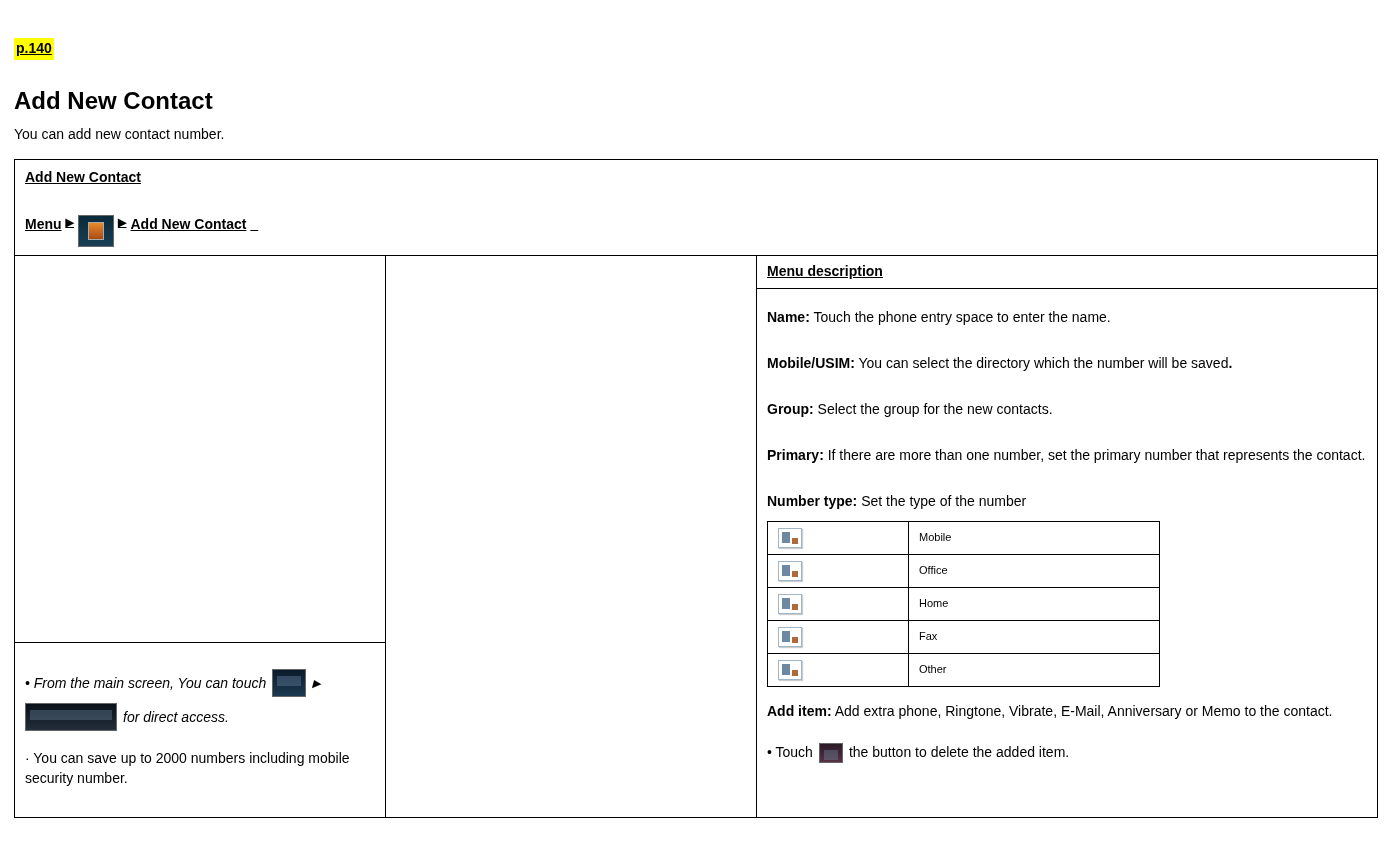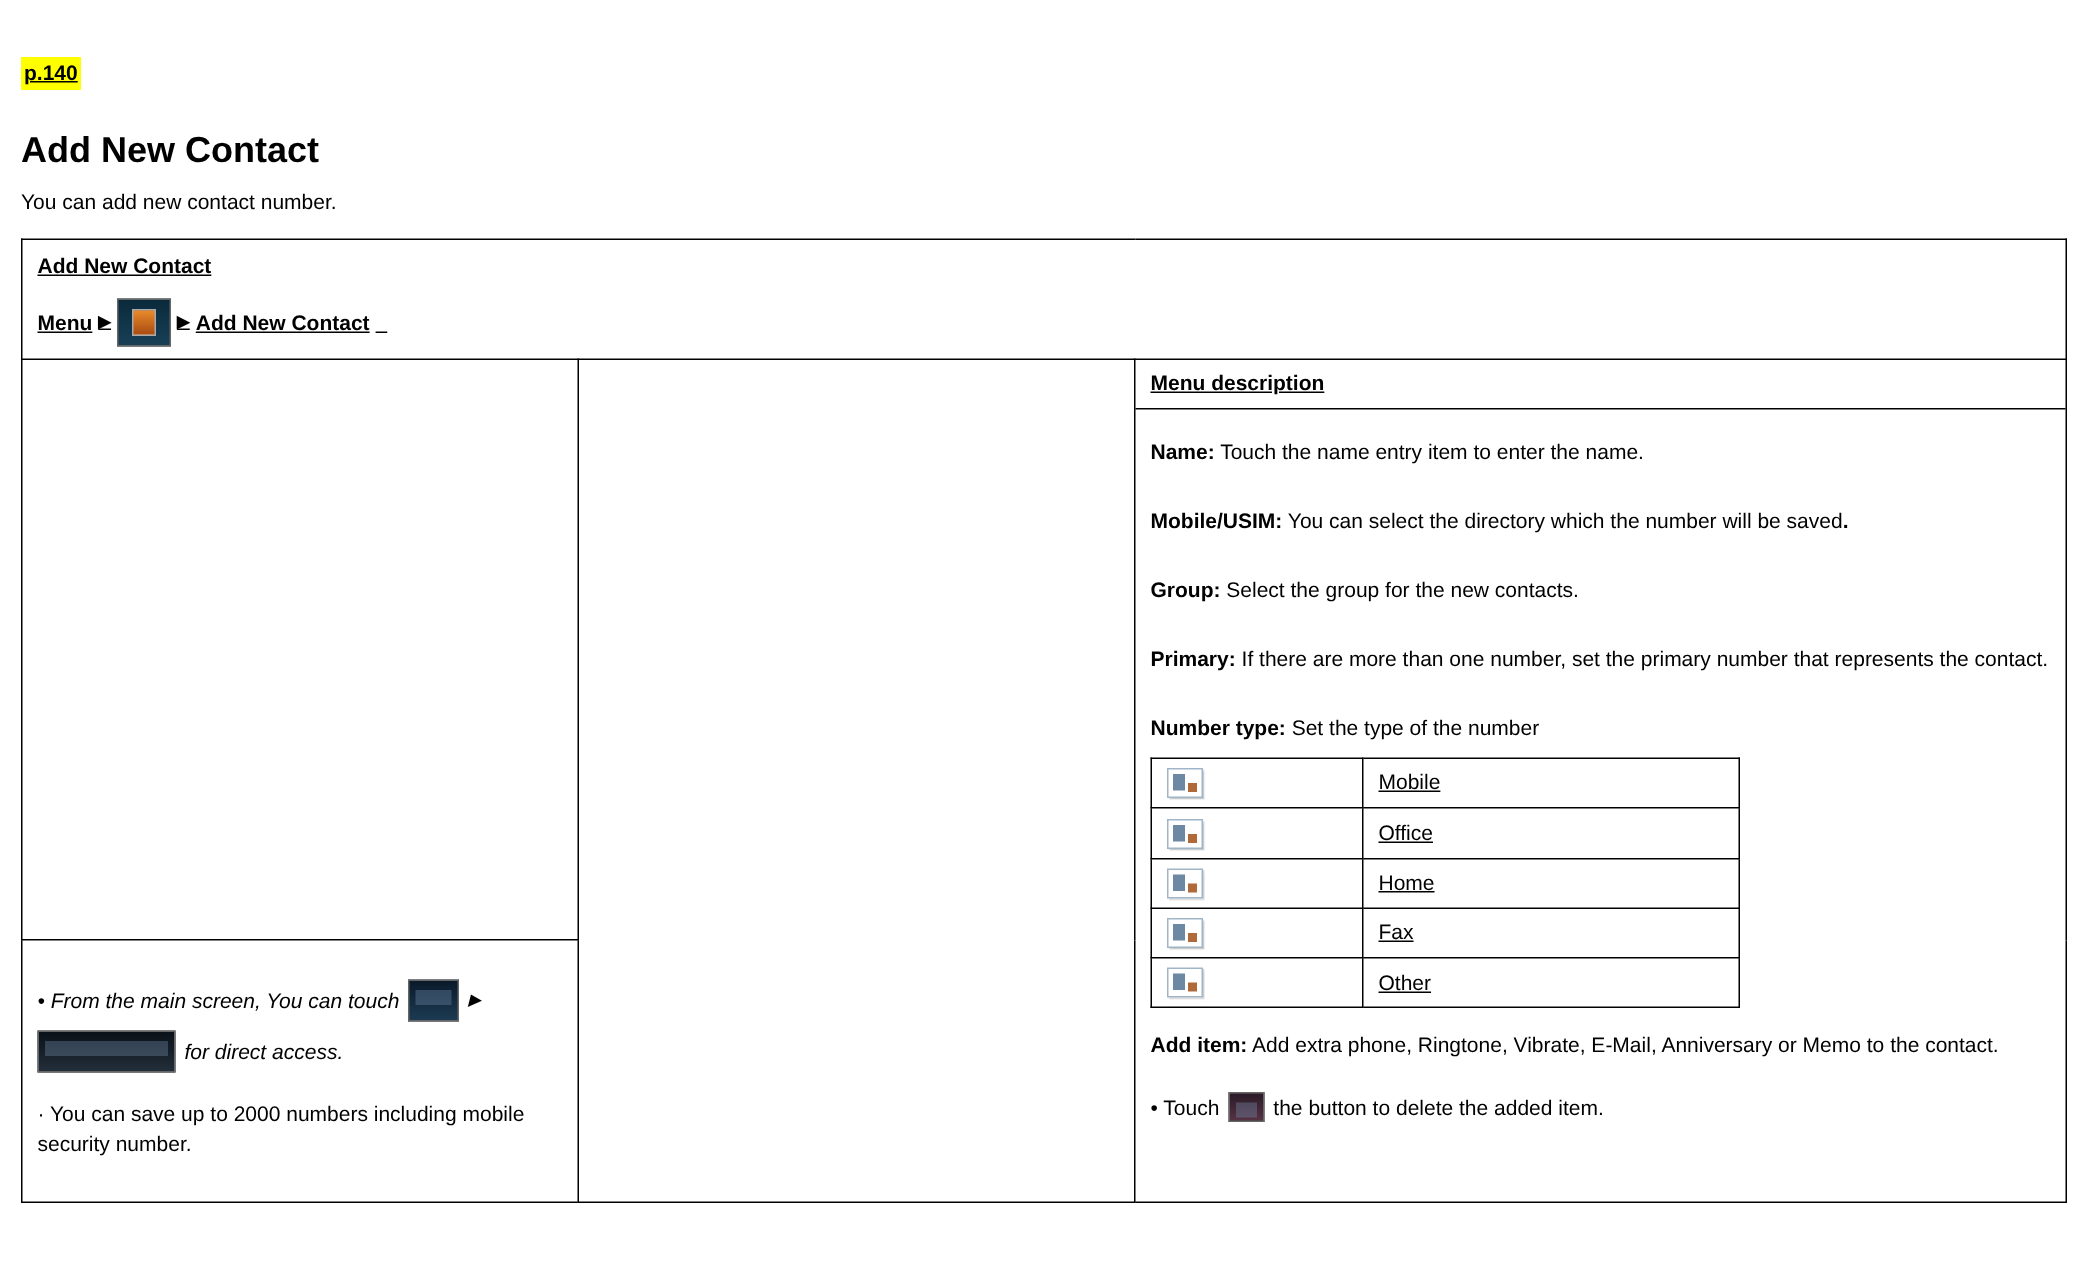--- a/index.html
+++ b/index.html
@@ -34,23 +34,22 @@
   table.layout > tbody > tr > td {
     border: 1px solid #000;
     vertical-align: top;
     padding: 8px 10px;
   }
   .hdr-cell {
     font-weight: bold;
     text-decoration: underline;
   }
   .nav-line {
-    margin-top: 12px;
+    margin-top: 28px;
     display: flex;
-    align-items: center;
     gap: 4px;
   }
   .tri { font-size: 11px; }
   .app-icon {
     display: inline-block;
     width: 34px;
     height: 30px;
     background: linear-gradient(#0a2a3a, #183f57);
     border: 1px solid #666;
     position: relative;
@@ -71,22 +70,21 @@
   .boldlabel { font-weight: bold; }
   .desc-block p { margin: 10px 0 18px 0; line-height: 2.0; }
   .desc-title { font-weight: bold; padding: 6px 0; }
   table.types {
     border-collapse: collapse;
     margin: 4px 0 8px 0;
   }
   table.types td {
     border: 1px solid #000;
     padding: 6px 10px;
-    font-size: 14px;
-    text-decoration: underline;
+    font-size: 11px;
   }
   table.types td.iccell {
     width: 120px;
     text-align: left;
   }
   table.types td.lblcell {
     width: 230px;
   }
   .mini-icon {
     display: inline-block;
@@ -172,21 +170,21 @@
         <table style="border-collapse:collapse;width:100%;">
           <tbody>
             <tr>
               <td style="border-bottom:1px solid #000;padding:6px 10px;text-decoration:underline;" class="desc-title">Menu description</td>
             </tr>
             <tr>
               <td class="desc-block" style="padding:4px 10px 10px 10px;">
 
                 <p>
                   <span class="boldlabel">Name:</span>
-                  <span>Touch the name entry item to enter the name.</span>
+                  <span>Touch the phone entry space to enter the name.</span>
                 </p>
 
                 <p>
                   <span class="boldlabel">Mobile/USIM:</span>
                   <span>You can select the directory which the number will be saved</span><span class="trail-dot boldlabel">.</span>
                 </p>
 
                 <p>
                   <span class="boldlabel">Group:</span>
                   <span>Select the group for the new contacts.</span>

